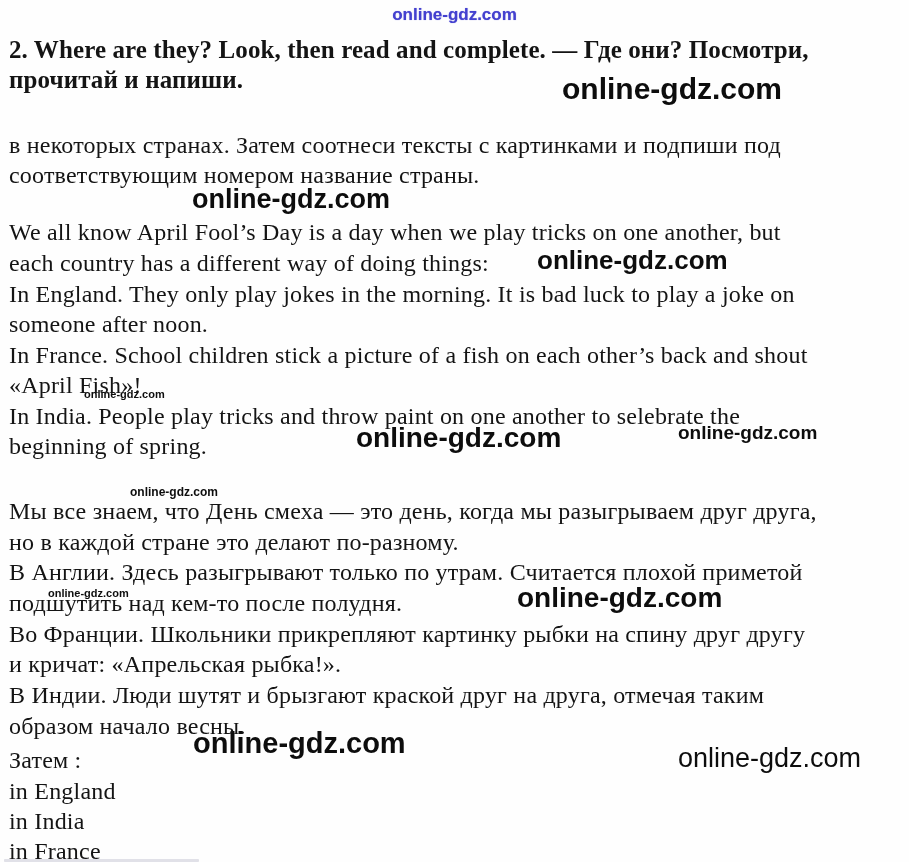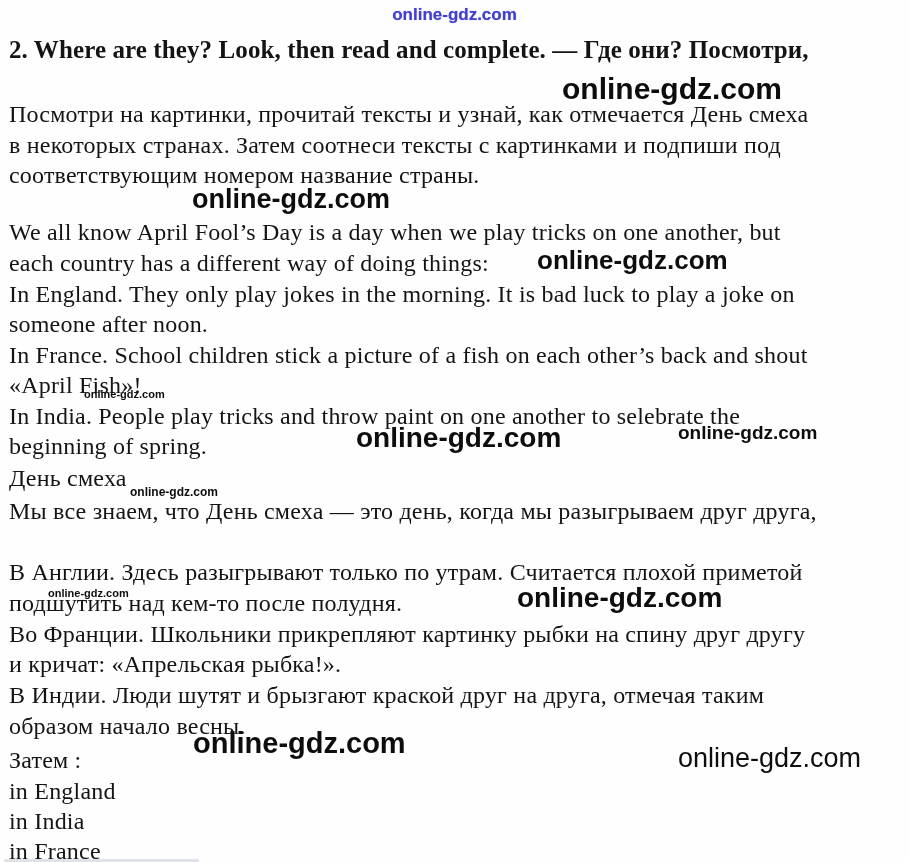--- a/index.html
+++ b/index.html
@@ -67,36 +67,36 @@
   <span class="wm wm-4">online-gdz.com</span>
   <span class="wm wm-5">online-gdz.com</span>
   <span class="wm wm-6">online-gdz.com</span>
   <span class="wm wm-7">online-gdz.com</span>
   <span class="wm wm-8">online-gdz.com</span>
   <span class="wm wm-9">online-gdz.com</span>
   <span class="wm wm-10">online-gdz.com</span>
   <span class="wm wm-11">online-gdz.com</span>
 
   <div class="line bold" style="top:36px">2. Where are they? Look, then read and complete. — Где они? Посмотри,</div>
+  <div class="line bold" style="top:66px">прочитай и напиши.</div>
 
-  <div class="line" style="top:100px">Посмотри на картинки, прочитай тексты и узнай, как отмечается День смеха</div>
   <div class="line" style="top:131px">в некоторых странах. Затем соотнеси тексты с картинками и подпиши под</div>
   <div class="line" style="top:161px">соответствующим номером название страны.</div>
 
   <div class="line" style="top:218px">We all know April Fool’s Day is a day when we play tricks on one another, but</div>
   <div class="line" style="top:249px">each country has a different way of doing things:</div>
   <div class="line" style="top:280px">In England. They only play jokes in the morning. It is bad luck to play a joke on</div>
   <div class="line" style="top:310px">someone after noon.</div>
   <div class="line" style="top:341px">In France. School children stick a picture of a fish on each other’s back and shout</div>
   <div class="line" style="top:371px">«April Fish»!</div>
   <div class="line" style="top:402px">In India. People play tricks and throw paint on one another to selebrate the</div>
   <div class="line" style="top:432px">beginning of spring.</div>
 
-  <div class="line" style="top:464px">День смеха</div>
   <div class="line" style="top:497px">Мы все знаем, что День смеха — это день, когда мы разыгрываем друг друга,</div>
+  <div class="line" style="top:528px">но в каждой стране это делают по-разному.</div>
   <div class="line" style="top:558px">В Англии. Здесь разыгрывают только по утрам. Считается плохой приметой</div>
   <div class="line" style="top:589px">подшутить над кем-то после полудня.</div>
   <div class="line" style="top:620px">Во Франции. Школьники прикрепляют картинку рыбки на спину друг другу</div>
   <div class="line" style="top:650px">и кричат: «Апрельская рыбка!».</div>
   <div class="line" style="top:681px">В Индии. Люди шутят и брызгают краской друг на друга, отмечая таким</div>
   <div class="line" style="top:712px">образом начало весны.</div>
 
   <div class="line" style="top:746px">Затем :</div>
   <div class="line" style="top:777px">in England</div>
   <div class="line" style="top:807px">in India</div>

